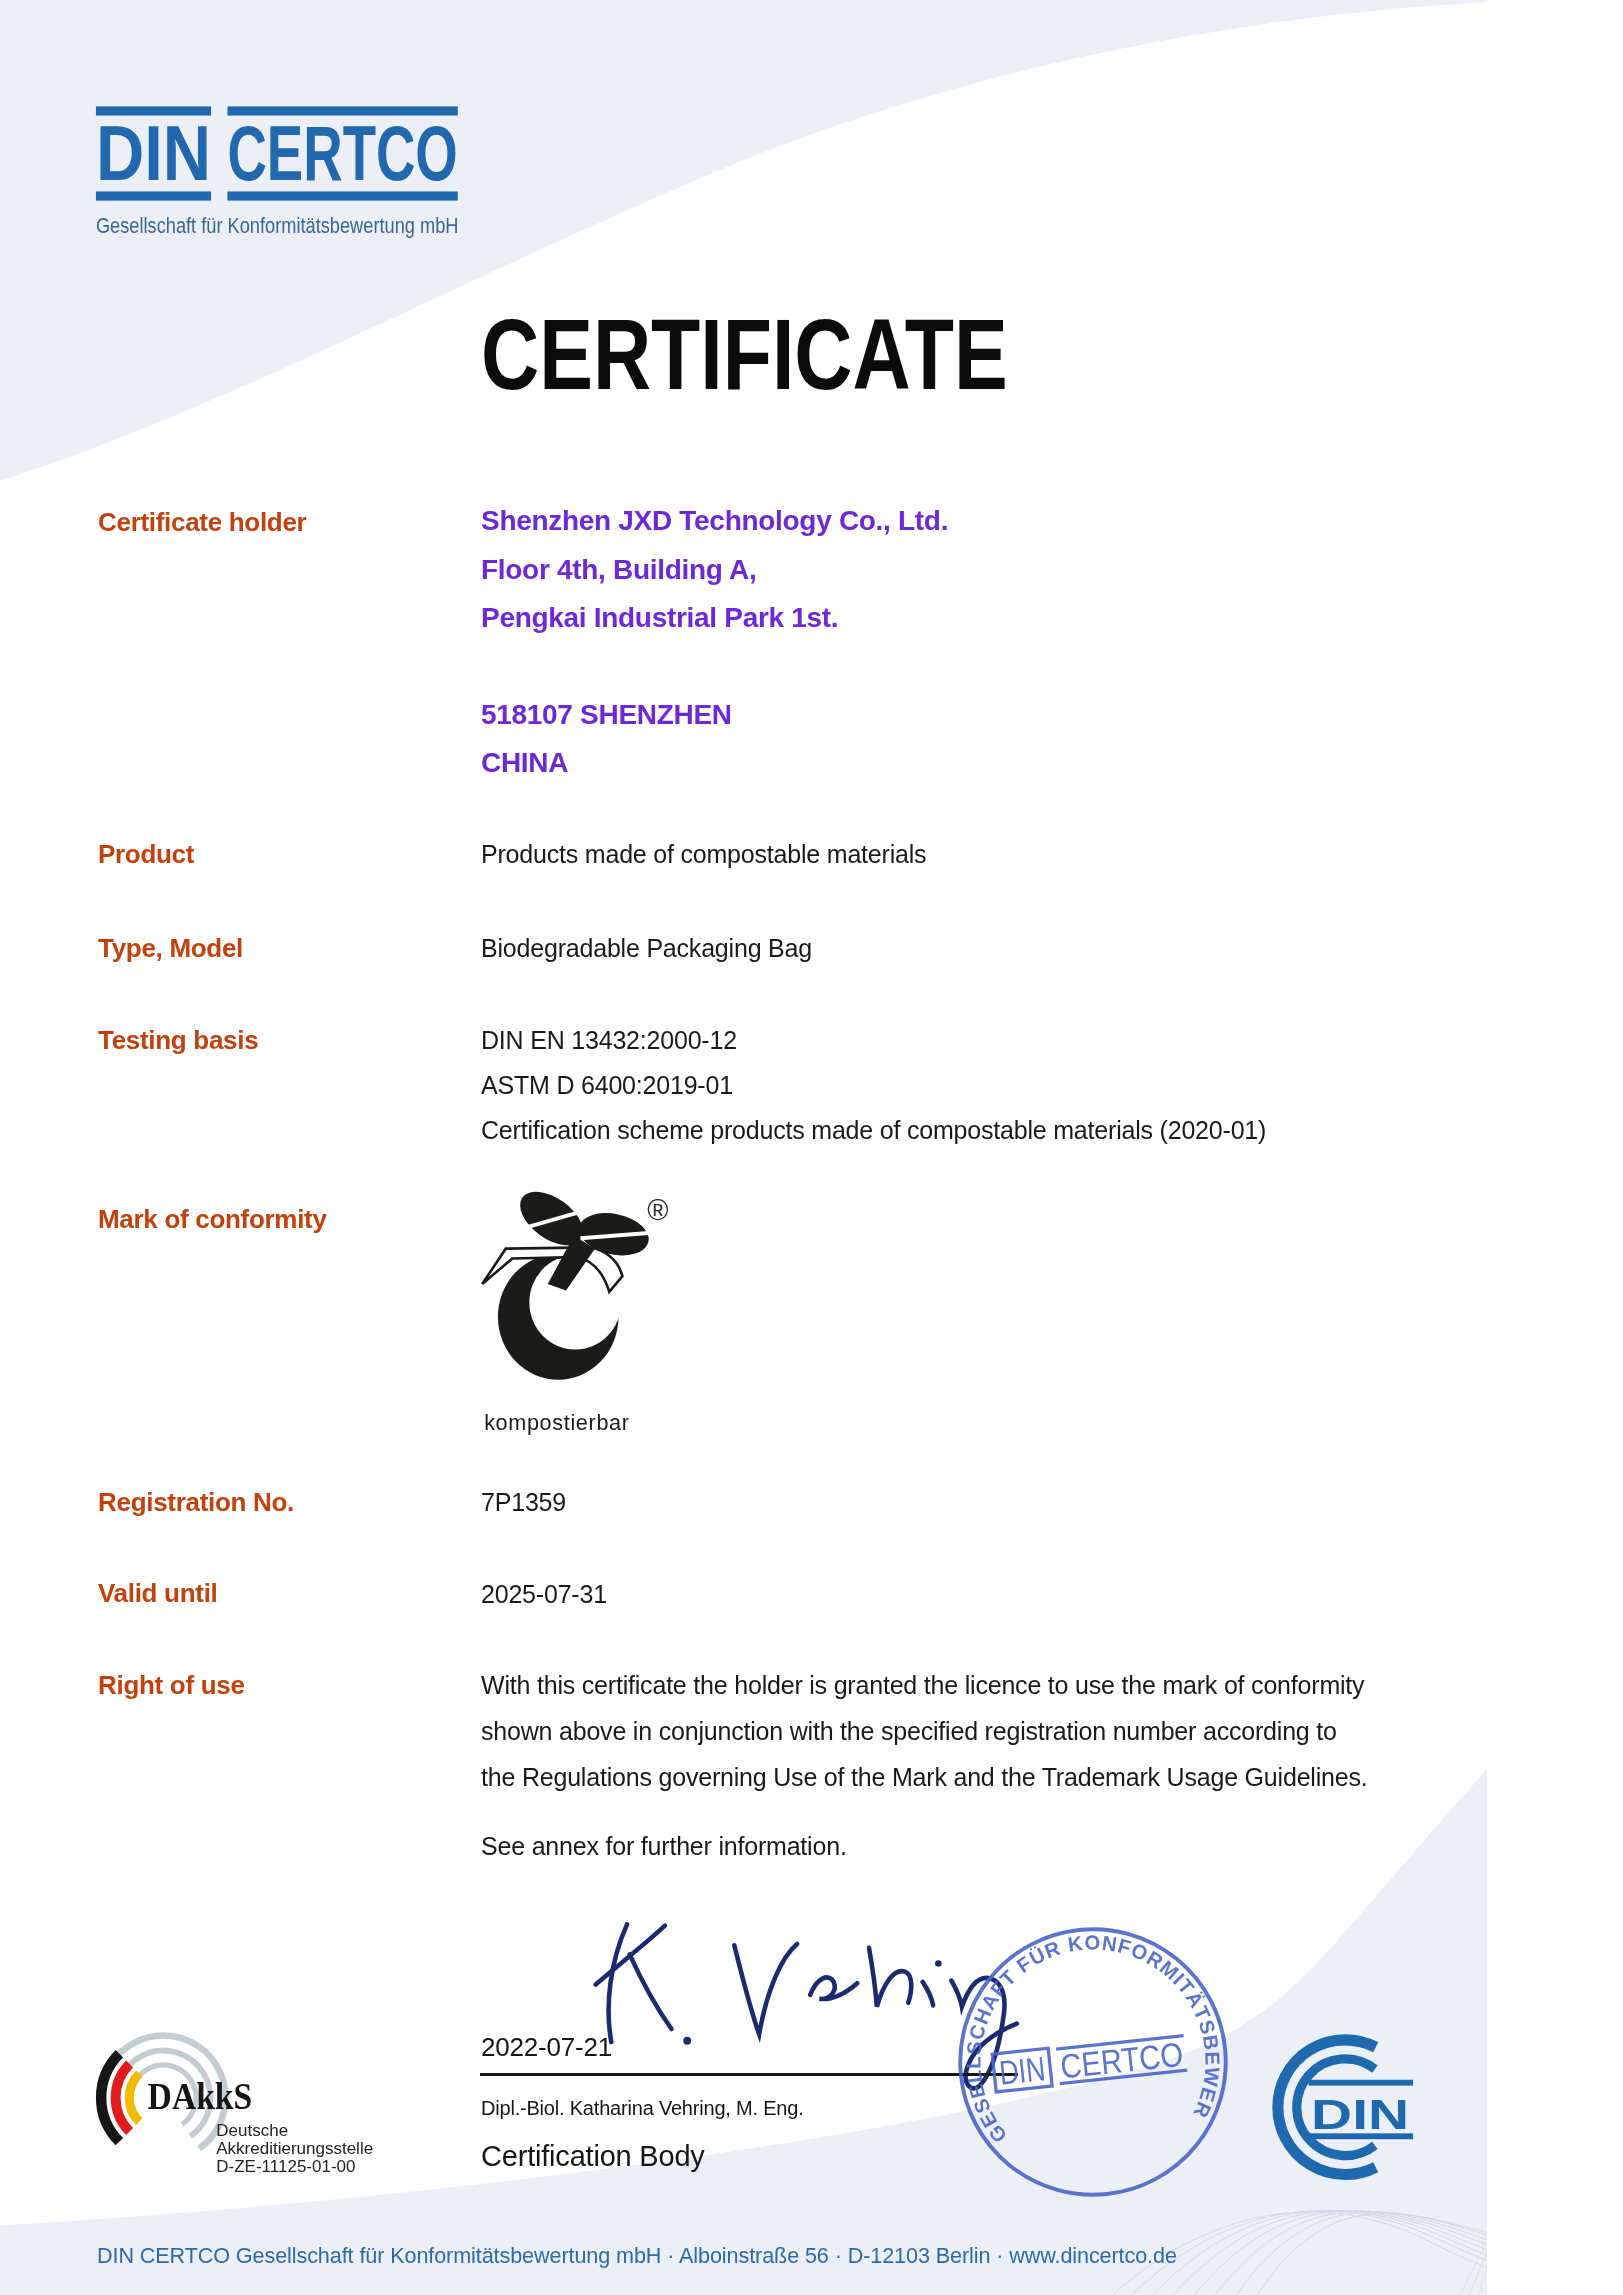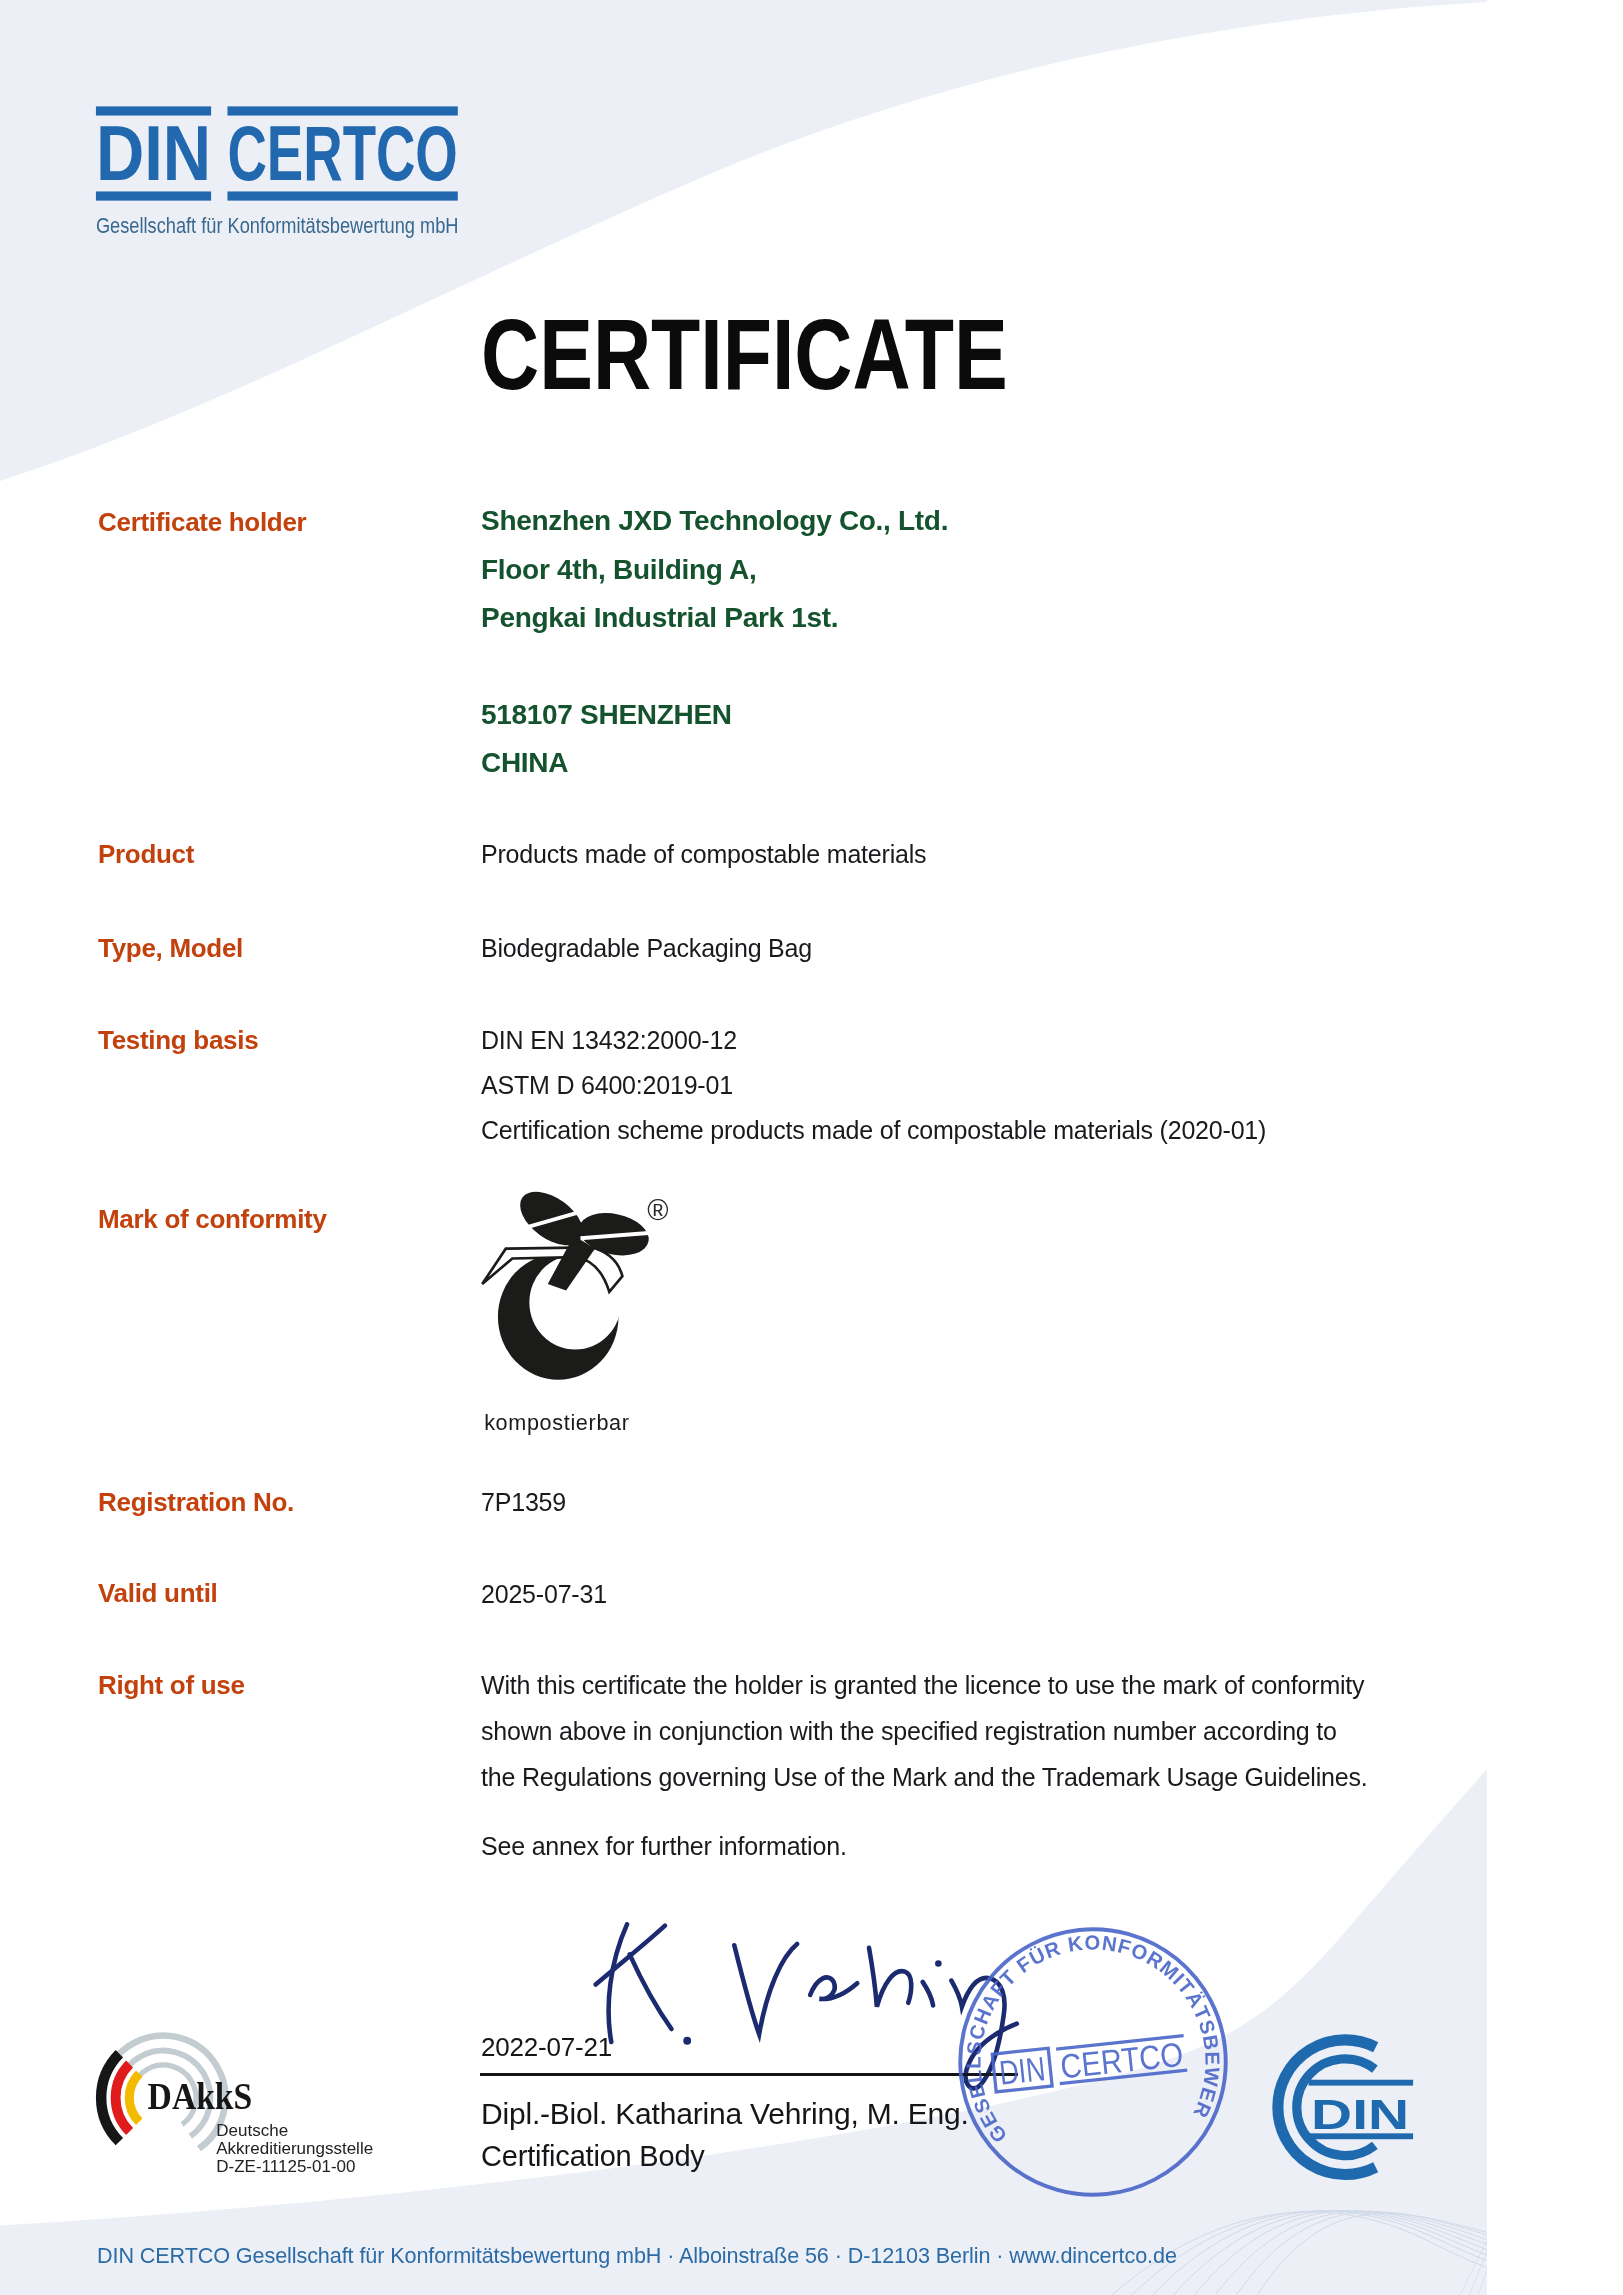--- a/index.html
+++ b/index.html
@@ -18,25 +18,25 @@
     color:#c2410c;white-space:pre;
   }
   .value{
     position:absolute;left:481px;
     font-size:25px;font-weight:normal;letter-spacing:-0.2px;
     color:#1a1a1e;white-space:pre;
   }
   .holder-line{
     position:absolute;left:481px;
     font-size:28px;font-weight:bold;letter-spacing:-0.3px;
-    color:#14532d;white-space:pre;
+    color:#6d28d9;white-space:pre;
   }
   .sig-date{position:absolute;left:481px;top:2032px;font-size:26px;letter-spacing:-0.2px;}
   .sig-line{position:absolute;left:480px;top:2073px;width:538px;height:2.6px;background:#15151a;}
-  .sig-name{position:absolute;left:481px;top:2097px;font-size:30px;letter-spacing:-0.2px;}
+  .sig-name{position:absolute;left:481px;top:2097px;font-size:20px;letter-spacing:-0.2px;}
   .sig-role{position:absolute;left:481px;top:2140px;font-size:29px;letter-spacing:-0.2px;}
   .footer-text{
     position:absolute;left:97px;top:2243px;
     font-size:21.6px;color:#2b6ba6;letter-spacing:-0.1px;white-space:pre;
   }
 </style>
 </head>
 <body>
 
 <div class="page">

